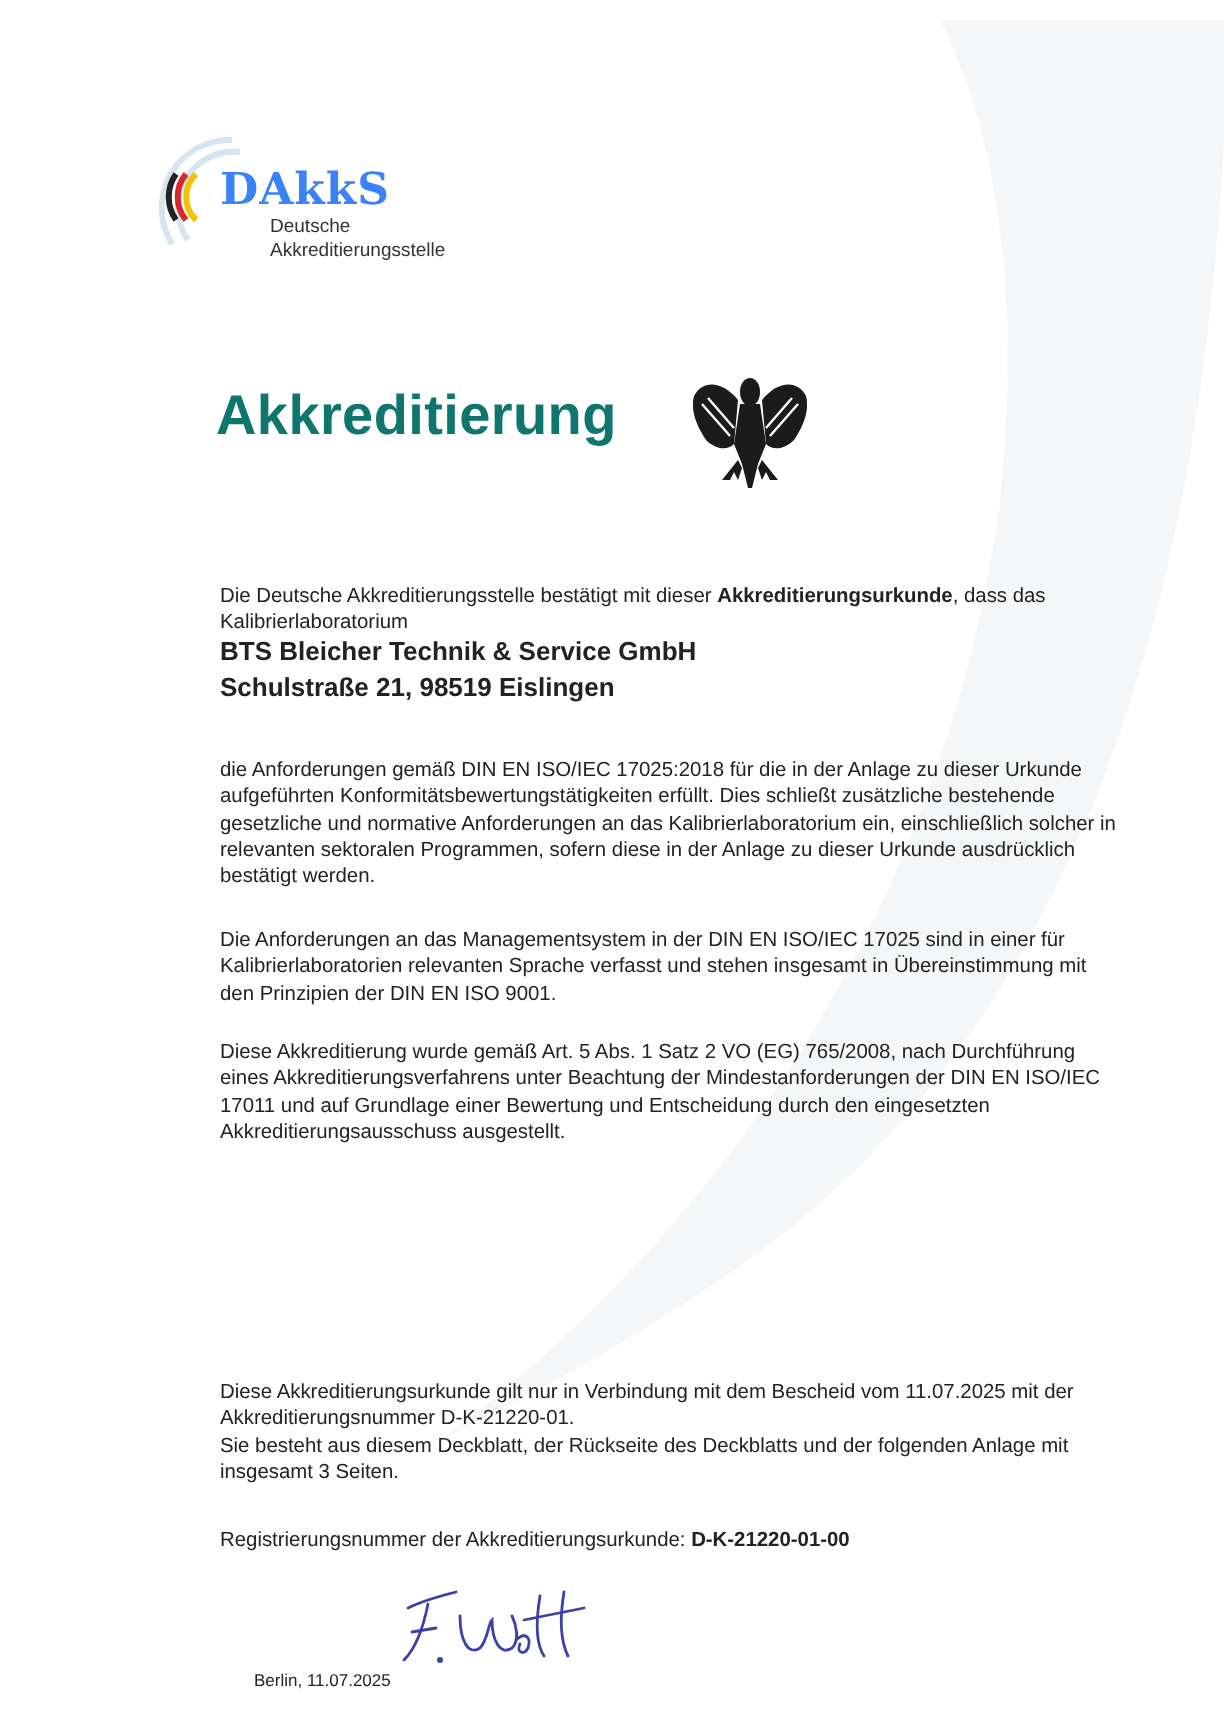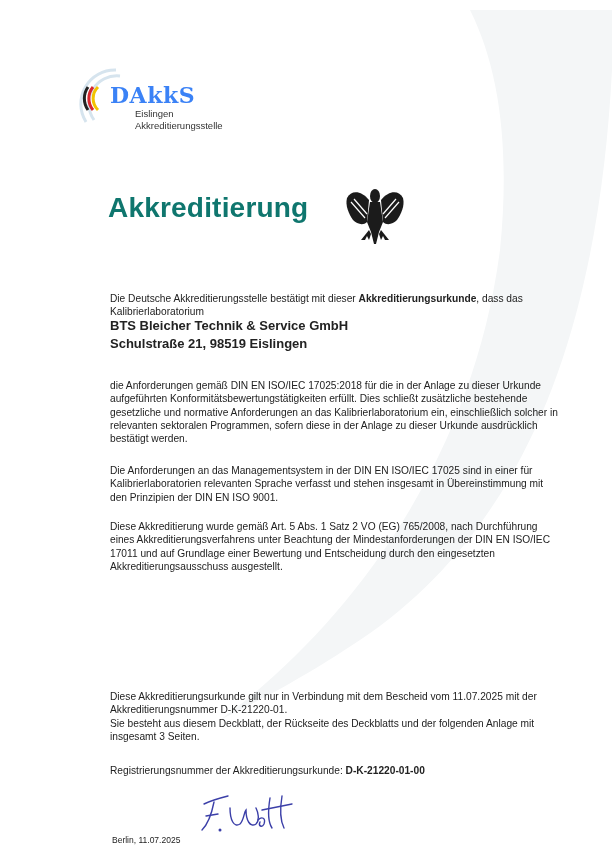--- a/index.html
+++ b/index.html
@@ -25,42 +25,42 @@
   }
   .title {
     position: absolute; left: 108px; top: 192px;
     font-size: 28px; font-weight: bold; color: #0f766e; letter-spacing: 0.2px;
   }
   .eagle { position: absolute; left: 343px; top: 182px; width: 64px; height: 66px; }
   .p { position: absolute; left: 110px; width: 450px; font-size: 10.2px; line-height: 13.3px; color: #222; margin: 0; }
   .b { font-weight: bold; }
   .company { position: absolute; left: 110px; top: 317px; font-size: 13px; font-weight: bold; line-height: 18px; color: #222; }
   .reg { position: absolute; left: 110px; top: 765px; font-size: 10.2px; color: #222; }
-  .footer-city { position: absolute; left: 112px; top: 835px; font-size: 8.5px; color: #222; }
+  .footer-city { position: absolute; left: 127px; top: 835px; font-size: 8.5px; color: #222; }
   .footer-sign { position: absolute; left: 197px; top: 871px; font-size: 8.5px; line-height: 11px; color: #222; margin-left: 25px; }
   .signature { position: absolute; left: 196px; top: 790px; width: 100px; height: 45px; }
 </style>
 </head>
 <body>
 
 <svg class="swoosh" viewBox="0 0 612 863">
   <path d="M470 10 L612 10 L612 70 C600 300 540 520 360 640 C300 680 260 700 220 720 C330 640 470 480 500 250 C510 150 500 70 470 10 Z" fill="#f4f6f7"></path>
 </svg>
 
 <div class="logo">
   <svg width="60" height="70" viewBox="0 0 60 70">
     <path d="M40 8 A34 34 0 0 0 10 60" fill="none" stroke="#d6e4ee" stroke-width="3"></path>
     <path d="M44 14 A28 28 0 0 0 18 58" fill="none" stroke="#d6e4ee" stroke-width="3"></path>
     <path d="M12 25 A20 20 0 0 0 12 48" fill="none" stroke="#222" stroke-width="3"></path>
     <path d="M17 25 A18 18 0 0 0 17 48" fill="none" stroke="#d8262e" stroke-width="3"></path>
     <path d="M22 25 A16 16 0 0 0 22 48" fill="none" stroke="#f2c200" stroke-width="3"></path>
   </svg>
   <div class="logo-name">DAkkS</div>
   <div class="logo-sub">
-    <div>Eislingen</div>
+    <div>Deutsche</div>
     <div>Akkreditierungsstelle</div>
   </div>
 </div>
 
 <div class="title">Akkreditierung</div>
 
 <svg class="eagle" viewBox="0 0 64 66">
   <g fill="#1b1b1b">
     <ellipse cx="32" cy="14" rx="5" ry="7"></ellipse>
     <path d="M27 20 L37 20 L40 40 L36 50 L33 62 L31 62 L28 50 L24 40 Z"></path>

